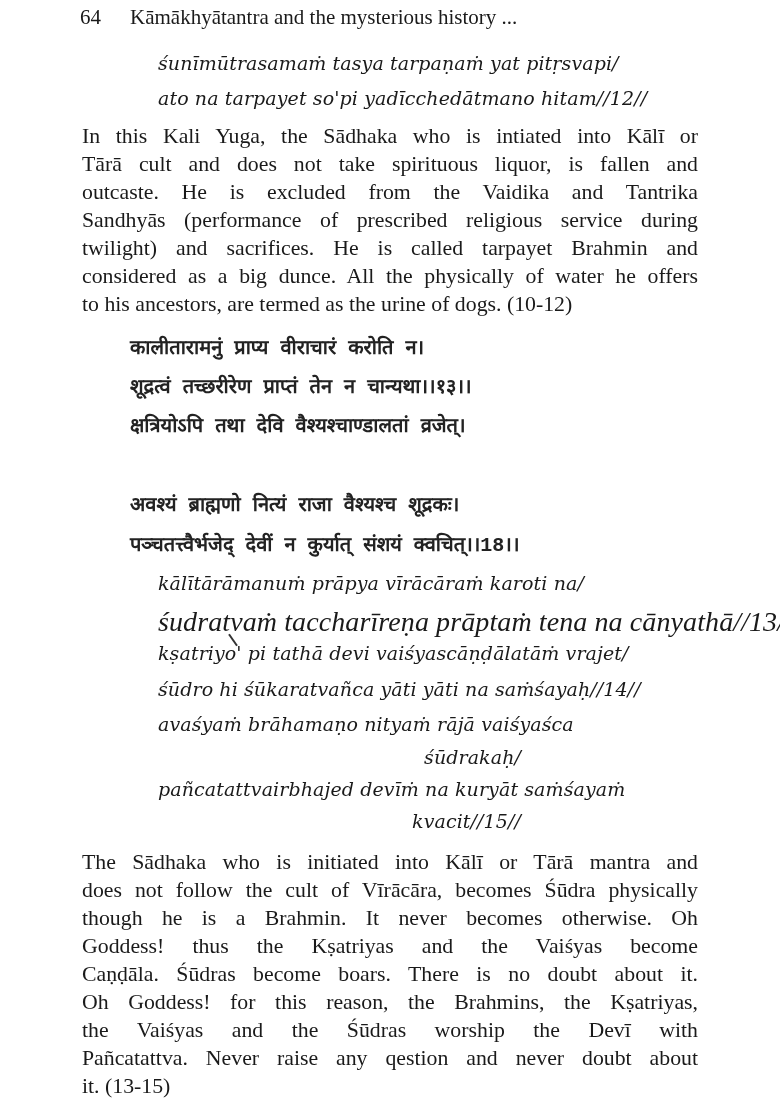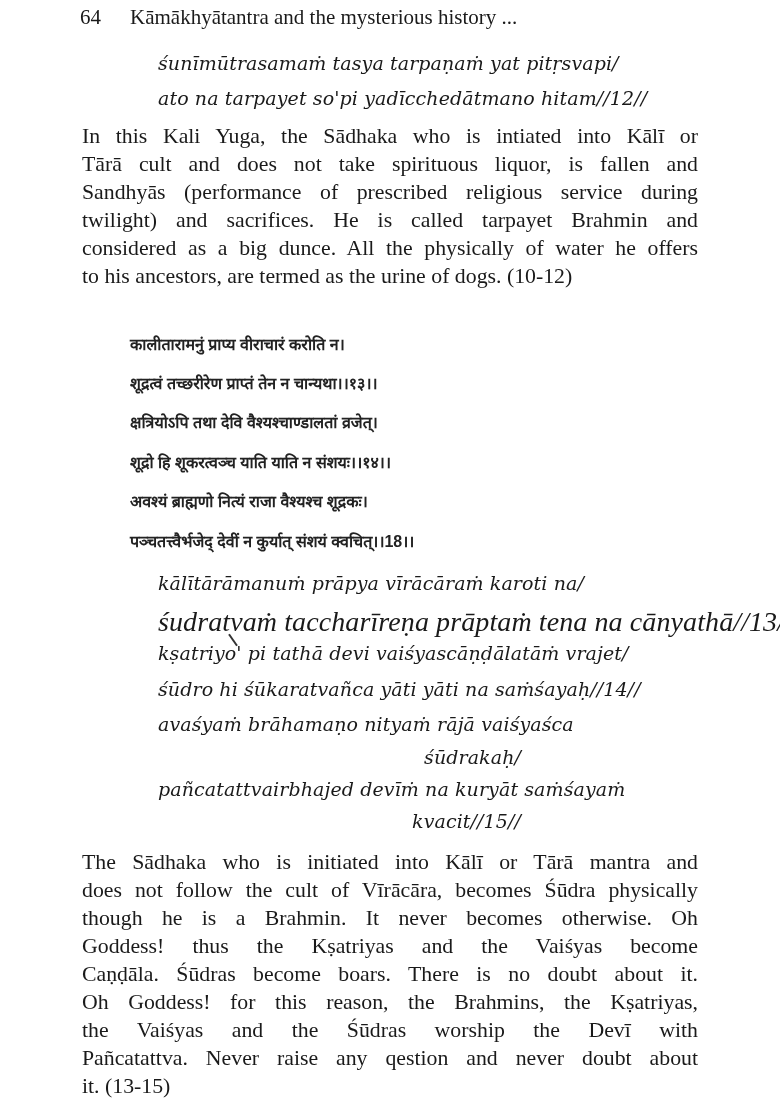--- a/index.html
+++ b/index.html
@@ -55,22 +55,22 @@
     }
     .translit.tight {
       font-family: "Liberation Serif", serif;
       font-size: 28px;
     }
     .translit.right {
       left: auto;
       right: 138px;
     }
     .devanagari {
-      font-family: Liberation Sans, sans-serif;
-      font-size: 16px;
+      font-family: Liberation Mono, monospace;
+      font-size: 20px;
       left: 130px;
       font-weight: bold;
       color: #222;
     }
     .para {
       position: absolute;
       left: 82px;
       width: 616px;
       font-family: "Liberation Serif", serif;
       font-size: 21.8px;
@@ -106,30 +106,30 @@
     <span class="page-number">64</span>
     <span class="running-title">Kāmākhyātantra and the mysterious history ...</span>
   </div>
 
   <div class="verse-line translit" style="top:52px;">śunīmūtrasamaṁ tasya tarpaṇaṁ yat pitṛsvapi/</div>
   <div class="verse-line translit" style="top:87px;">ato na tarpayet so'pi yadīcchedātmano hitam//12//</div>
 
   <div class="para" style="top:122px;">
     <span class="para-line">In this Kali Yuga, the Sādhaka who is intiated into Kālī or</span>
     <span class="para-line">Tārā cult and does not take spirituous liquor, is fallen and</span>
+    <span class="para-line">outcaste. He is excluded from the Vaidika and Tantrika</span>
     <span class="para-line">Sandhyās (performance of prescribed religious service during</span>
     <span class="para-line">twilight) and sacrifices. He is called tarpayet Brahmin and</span>
     <span class="para-line">considered as a big dunce. All the physically of water he offers</span>
     <span class="para-line last">to his ancestors, are termed as the urine of dogs. (10-12)</span>
   </div>
 
   <div class="verse-line devanagari" style="top:333px;">कालीतारामनुं प्राप्य वीराचारं करोति न।</div>
   <div class="verse-line devanagari" style="top:372px;">शूद्रत्वं तच्छरीरेण प्राप्तं तेन न चान्यथा।।१३।।</div>
   <div class="verse-line devanagari" style="top:411px;">क्षत्रियोऽपि तथा देवि वैश्यश्चाण्डालतां व्रजेत्।</div>
-  <div class="verse-line devanagari" style="top:451px;">शूद्रो हि शूकरत्वञ्च याति याति न संशयः।।१४।।</div>
   <div class="verse-line devanagari" style="top:490px;">अवश्यं ब्राह्मणो नित्यं राजा वैश्यश्च शूद्रकः।</div>
   <div class="verse-line devanagari" style="top:530px;">पञ्चतत्त्वैर्भजेद् देवीं न कुर्यात् संशयं क्वचित्।।18।।</div>
 
   <div class="verse-line translit" style="top:572px;">kālītārāmanuṁ prāpya vīrācāraṁ karoti na/</div>
   <div class="verse-line translit tight" style="top:606px;">śudratvaṁ taccharīreṇa prāptaṁ tena na cānyathā//13//</div>
   <div class="mark"></div>
   <div class="verse-line translit" style="top:642px;">kṣatriyo' pi tathā devi vaiśyascāṇḍālatāṁ vrajet/</div>
   <div class="verse-line translit" style="top:678px;">śūdro hi śūkaratvañca yāti yāti na saṁśayaḥ//14//</div>
   <div class="verse-line translit" style="top:713px;">avaśyaṁ brāhamaṇo nityaṁ rājā vaiśyaśca</div>
   <div class="verse-line translit right" style="top:746px;">śūdrakaḥ/</div>

